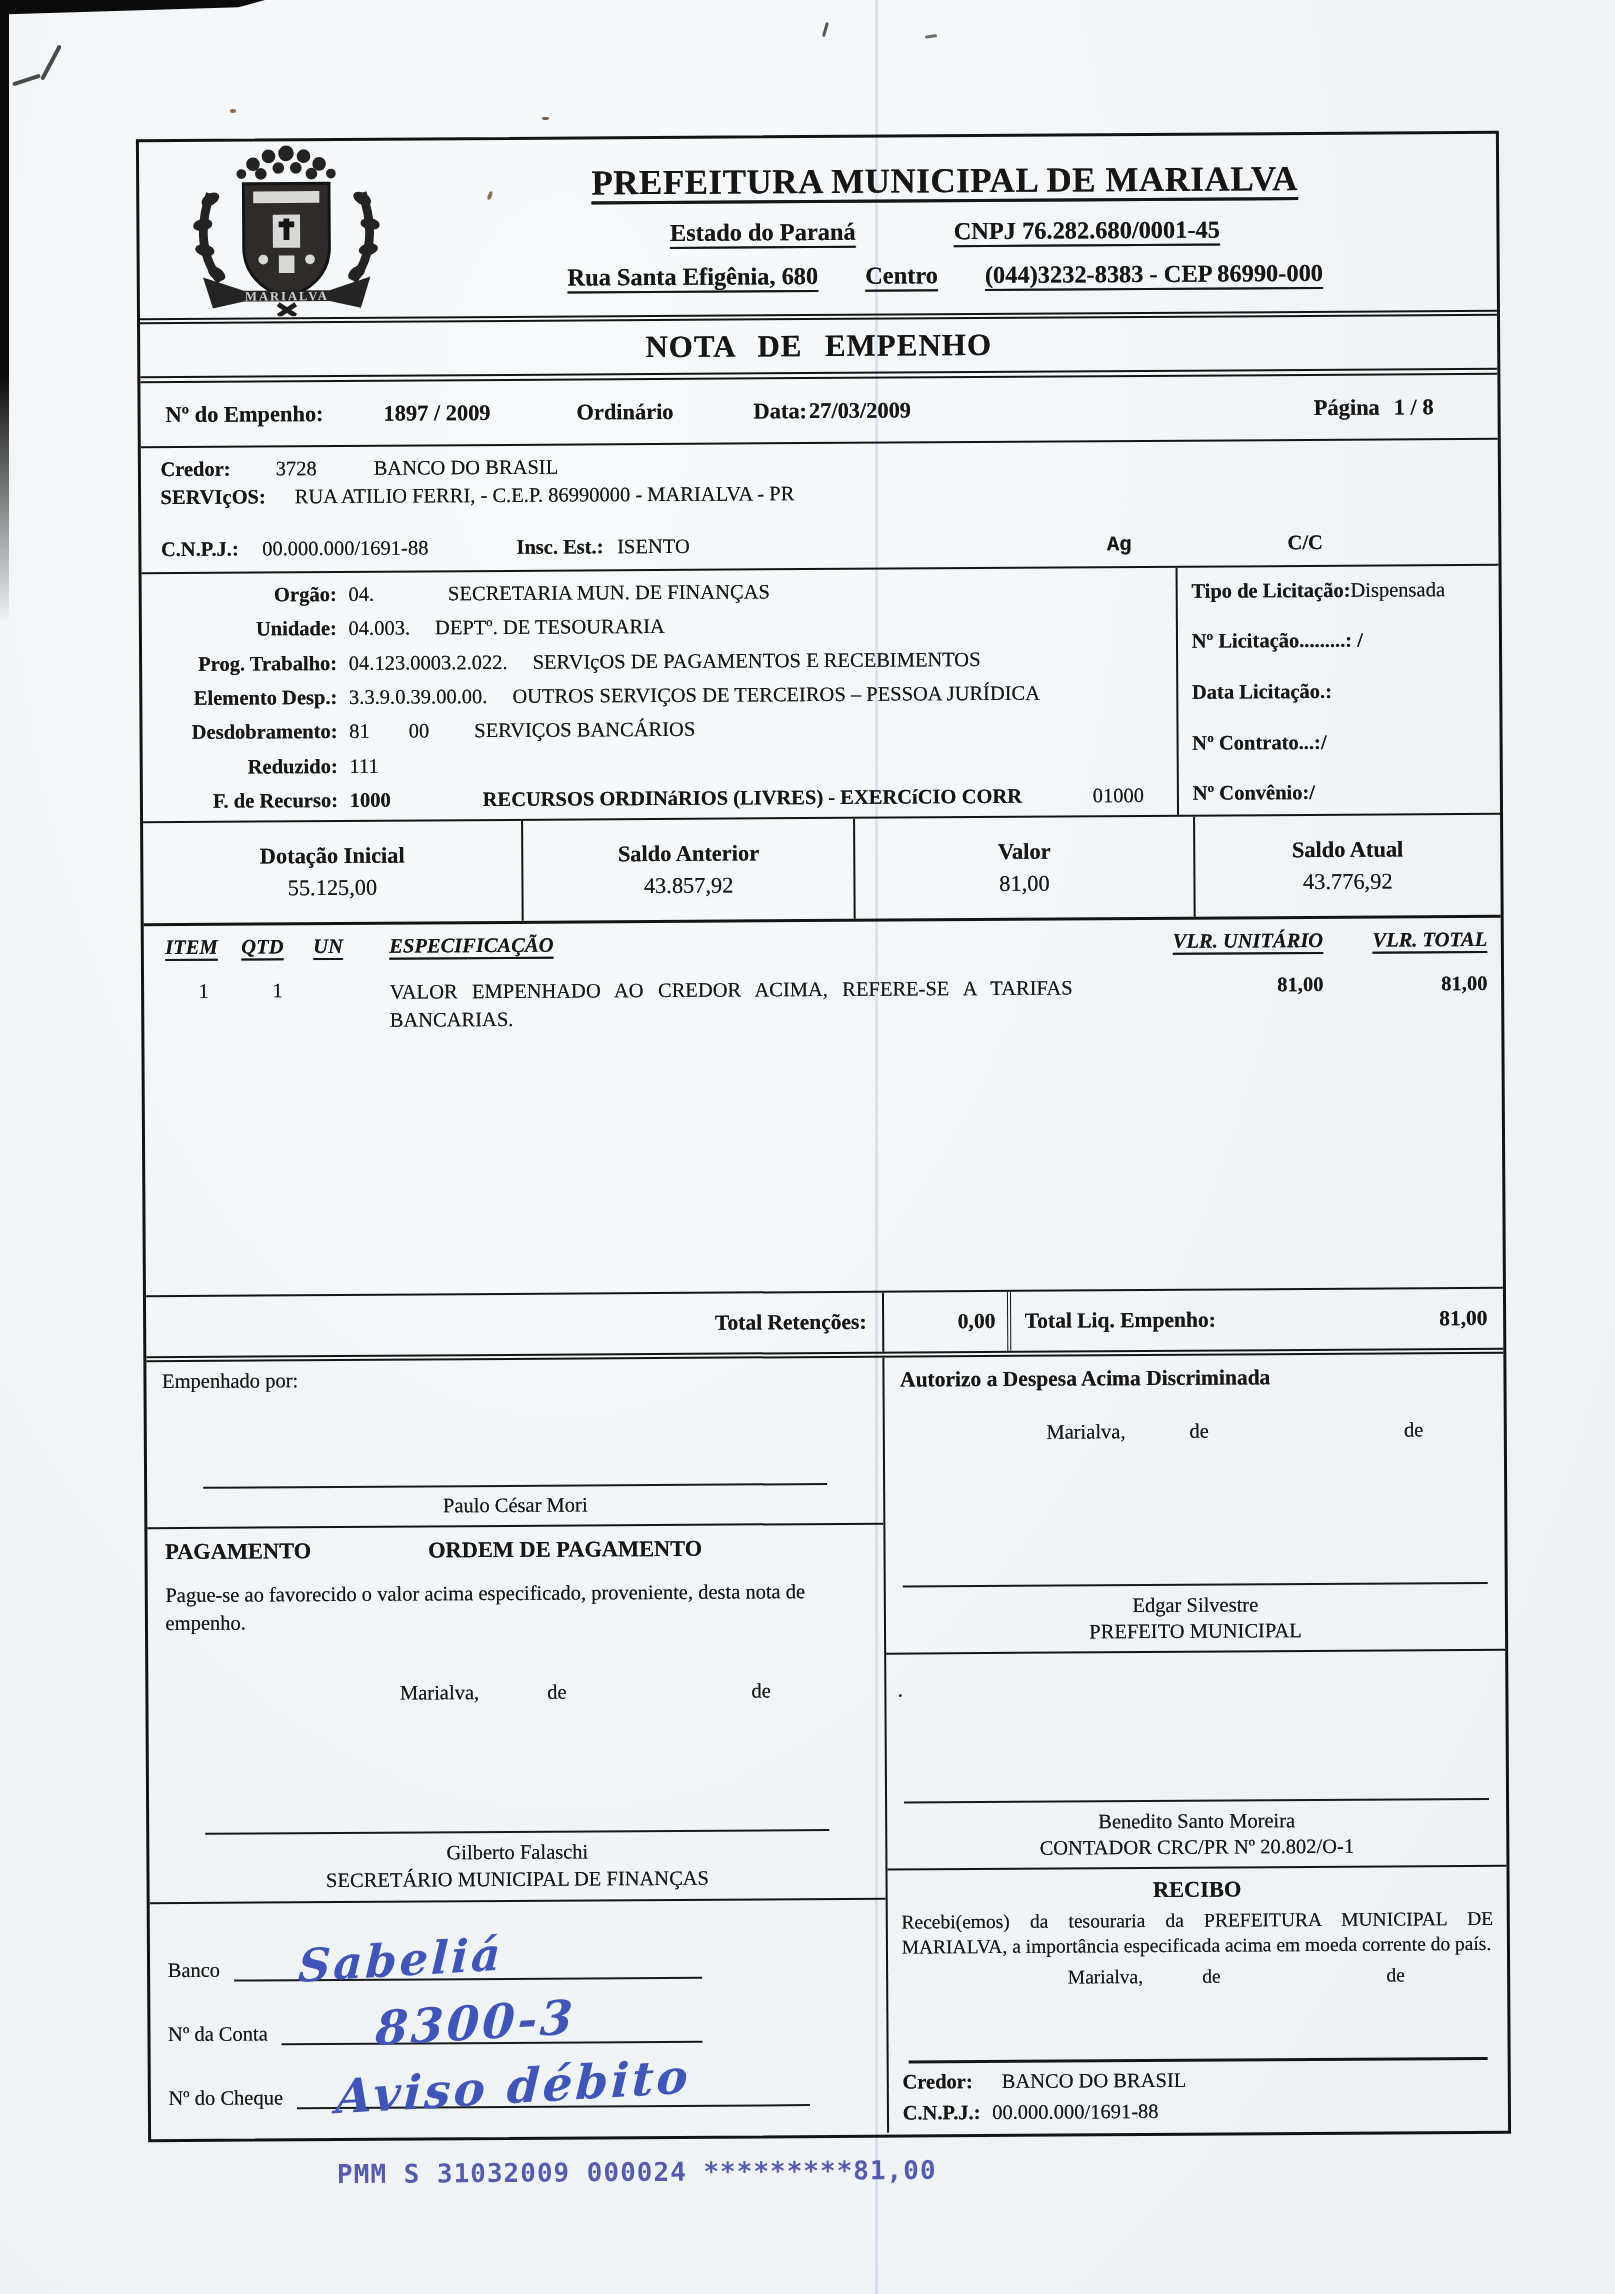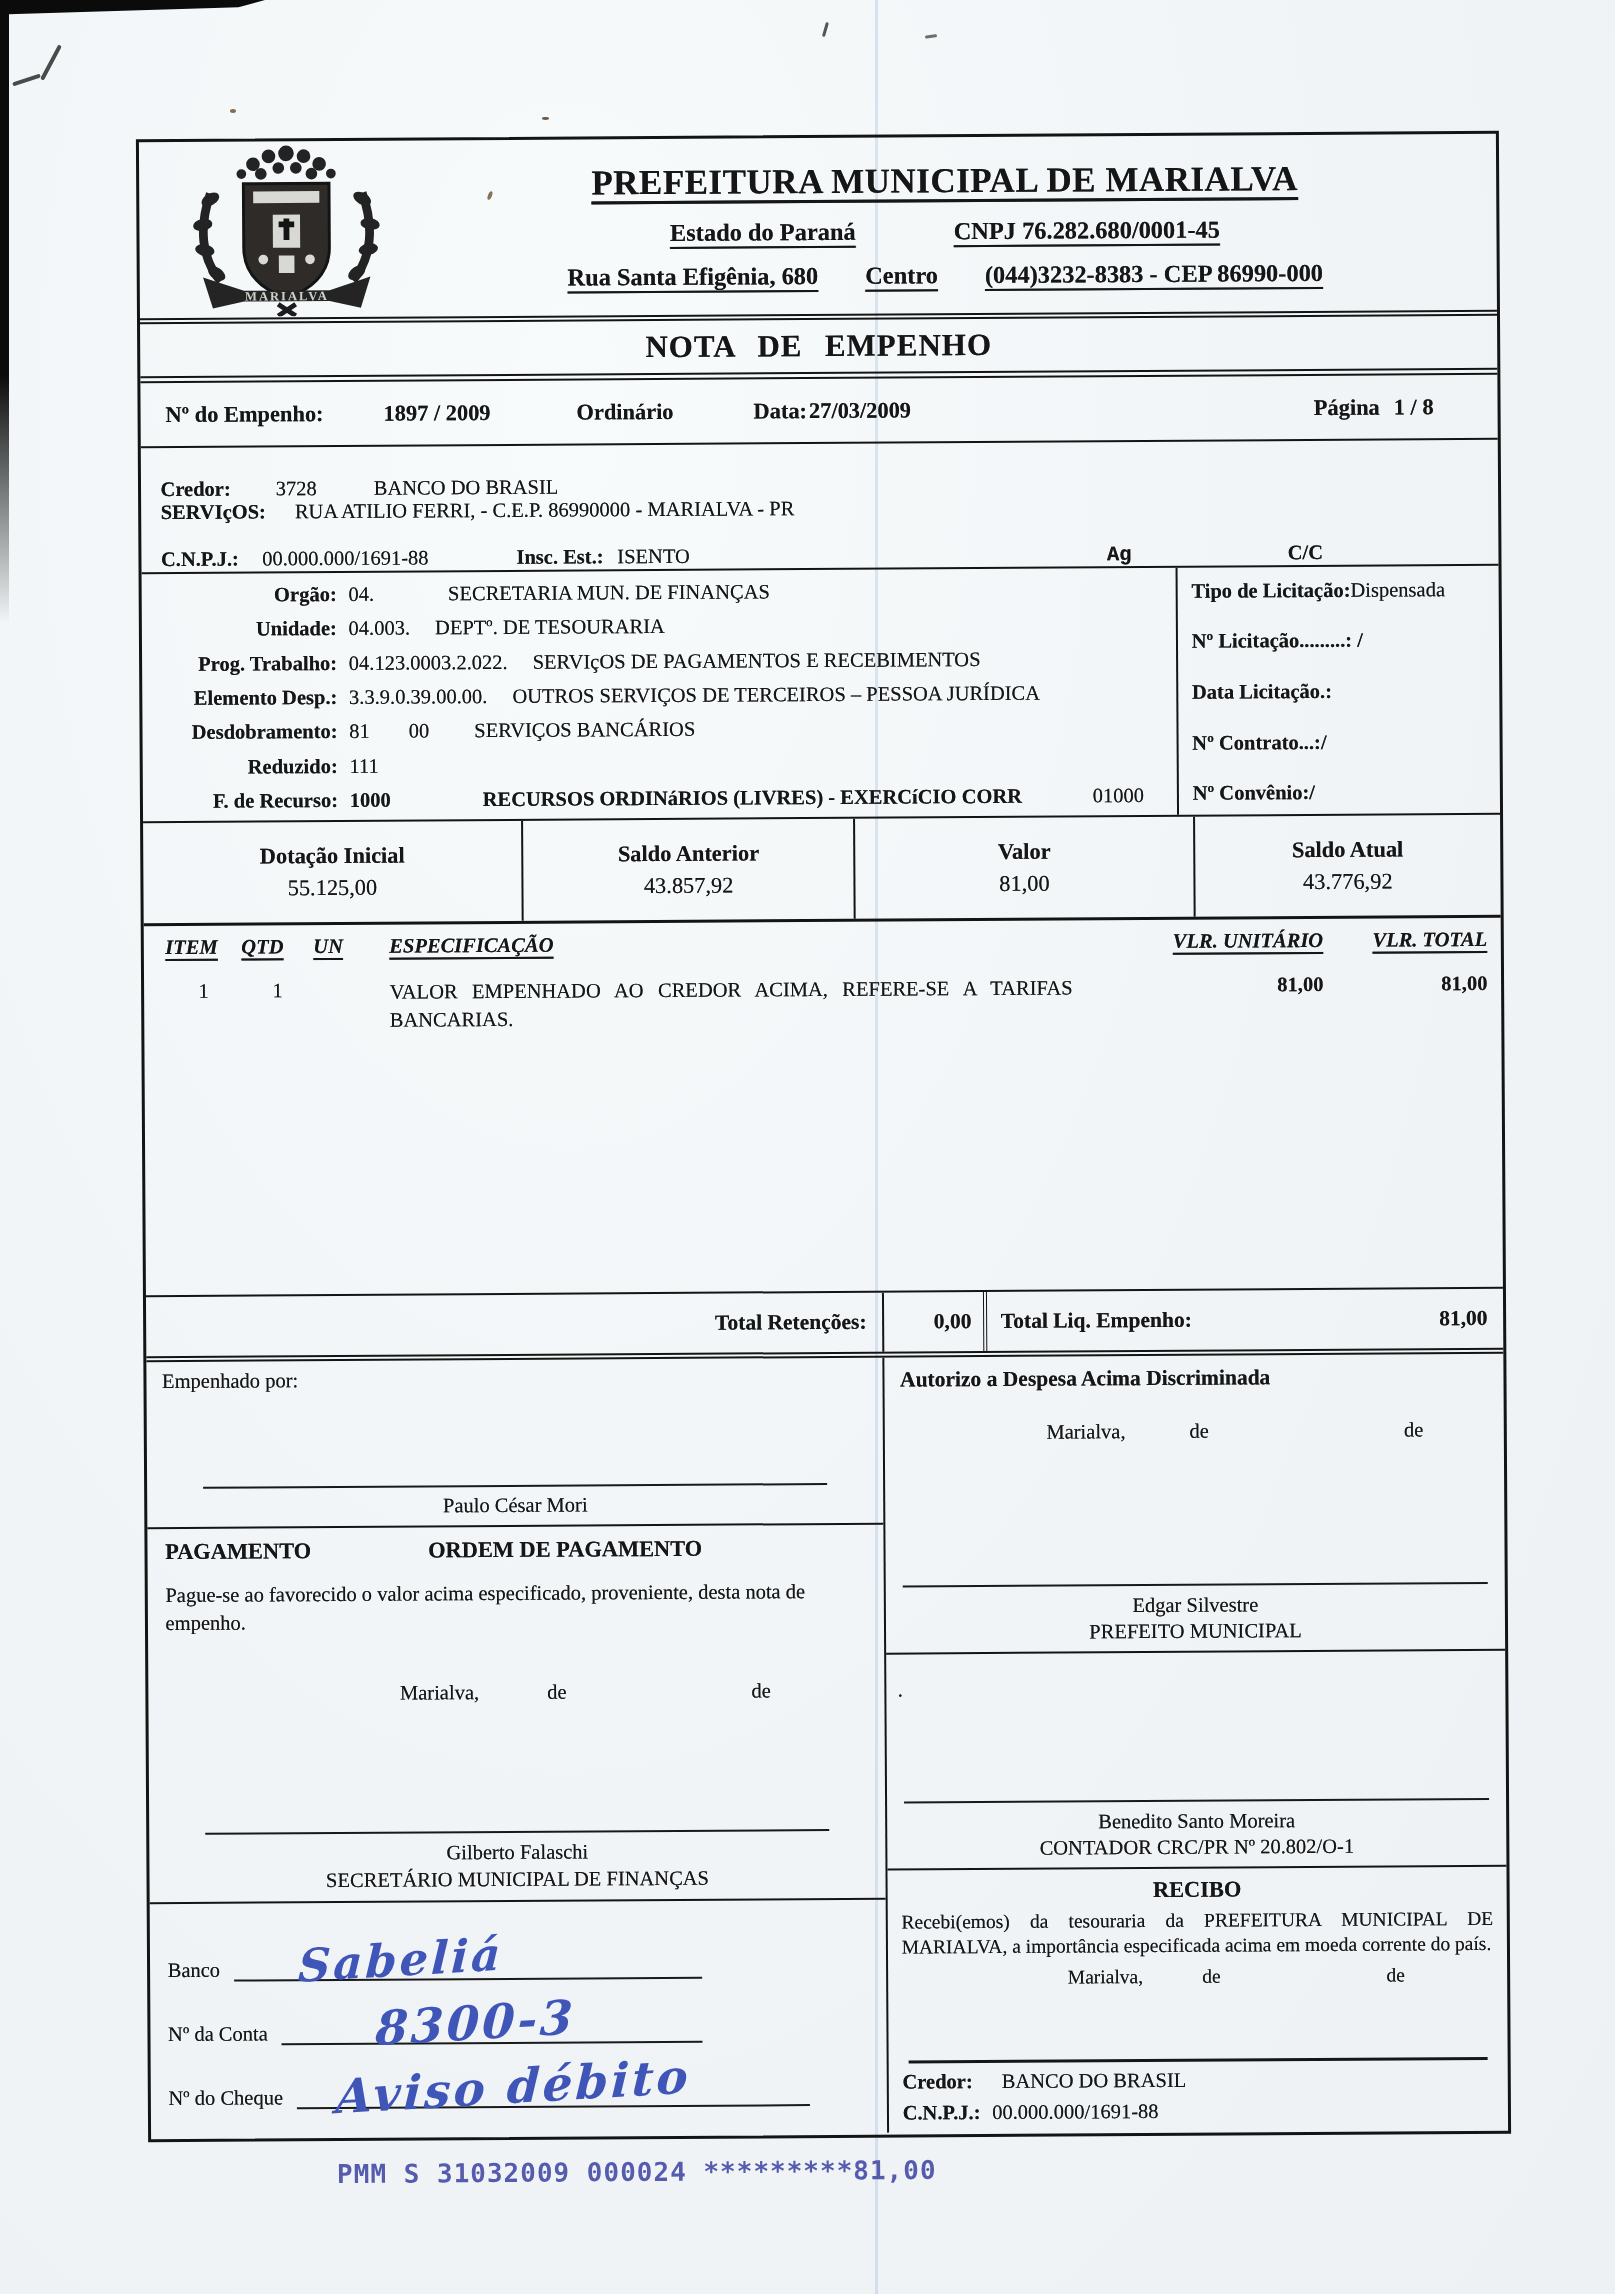--- a/index.html
+++ b/index.html
@@ -68,21 +68,21 @@
   .c-spec{flex:1;}
   .c-vu{width:185px;flex:none;text-align:right;}
   .c-vt{width:164px;flex:none;text-align:right;}
   .ih{font-style:italic;font-weight:bold;font-size:20.5px;}
   .ih > span{text-decoration:underline;text-decoration-thickness:2px;text-underline-offset:4.9px;}
   .itm-row{display:flex;align-items:flex-start;padding:21.5px 13.7px 0 21.5px;font-size:20.5px;}
   .spec-text{width:683px;text-align:justify;line-height:1.35;}
   
   #totals{height:65px;border-bottom:6.8px double #141414;box-sizing:border-box;display:flex;align-items:center;font-size:21.5px;font-weight:bold;}
   .t-lbl1{width:738px;flex:none;text-align:right;padding-right:15.6px;border-right:2px solid #141414;box-sizing:border-box;height:100%;display:flex;align-items:center;justify-content:flex-end;}
-  .t-val1{width:103px;flex:none;text-align:right;padding-right:11.7px;height:100%;display:flex;align-items:center;justify-content:flex-end;border-right:4.9px double #141414;box-sizing:border-box;}
+  .t-val1{width:103px;flex:none;text-align:right;padding-right:11.7px;height:100%;display:flex;align-items:center;justify-content:flex-end;border-right:4.9px double #141414;box-sizing:border-box;margin-left:24px;}
   .t-lbl2{padding-left:13.7px;}
   .t-val2{margin-left:auto;padding-right:15.6px;}
   
   #lower{display:flex;height:775px;}
   #low-left{width:738px;flex:none;border-right:2px solid #141414;box-sizing:border-box;display:flex;flex-direction:column;}
   #low-right{flex:1;display:flex;flex-direction:column;}
   .sigline{border-bottom:2.9px solid #191919;}
   .cell{box-sizing:border-box;}
   #emp-por{height:167px;border-bottom:2.9px solid #141414;padding:7.8px 15.6px 5.9px 15.6px;display:flex;flex-direction:column;}
   #pagto{height:375px;border-bottom:2.9px solid #141414;padding:9.8px 17.6px 7.8px 17.6px;display:flex;flex-direction:column;font-size:20.5px;}
@@ -191,21 +191,21 @@
       <span class="ink" style="margin-left:86px;">Ordinário</span>
       <span class="ink" style="margin-left:80px;">Data:</span>
       <span class="ink" style="margin-left:2px;">27/03/2009</span>
       <span class="ink" style="margin-left:auto;margin-right:94px;">Página</span>
       <span class="ink" style="margin-right:39px;margin-left:-80px;">1 / 8</span>
     </div>
 
     <div id="credor">
       <div class="cr-row">
         <span class="b ink">Credor:</span>
-        <span class="ink" style="margin-left:45px;margin-top:20px;">3728</span>
+        <span class="ink" style="margin-left:45px;">3728</span>
         <span class="ink" style="margin-left:57px;">BANCO DO BRASIL</span>
       </div>
       <div class="cr-row">
         <span class="b ink">SERVIçOS:</span>
         <span class="ink" style="margin-left:29px;">RUA ATILIO FERRI,  -  C.E.P. 86990000  -  MARIALVA  -  PR</span>
       </div>
       <div class="cr-row">
         <span class="b ink">C.N.P.J.:</span>
         <span class="ink" style="margin-left:23.4px;">00.000.000/1691-88</span>
         <span class="b ink" style="margin-left:88px;margin-top:24px;">Insc. Est.:</span>

